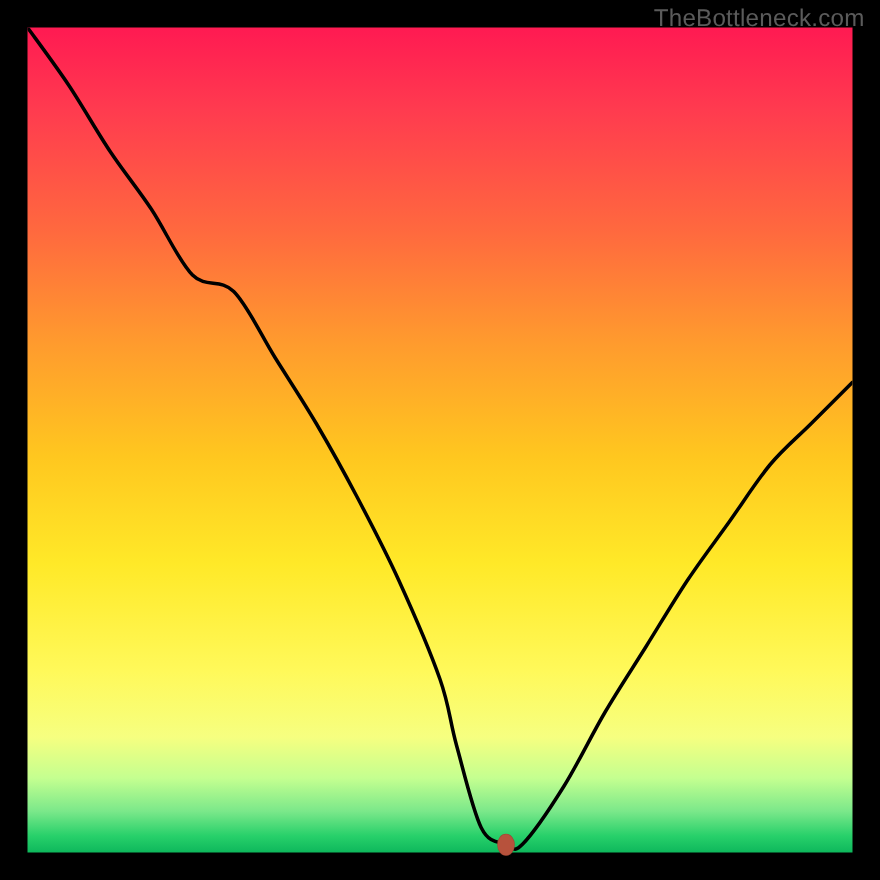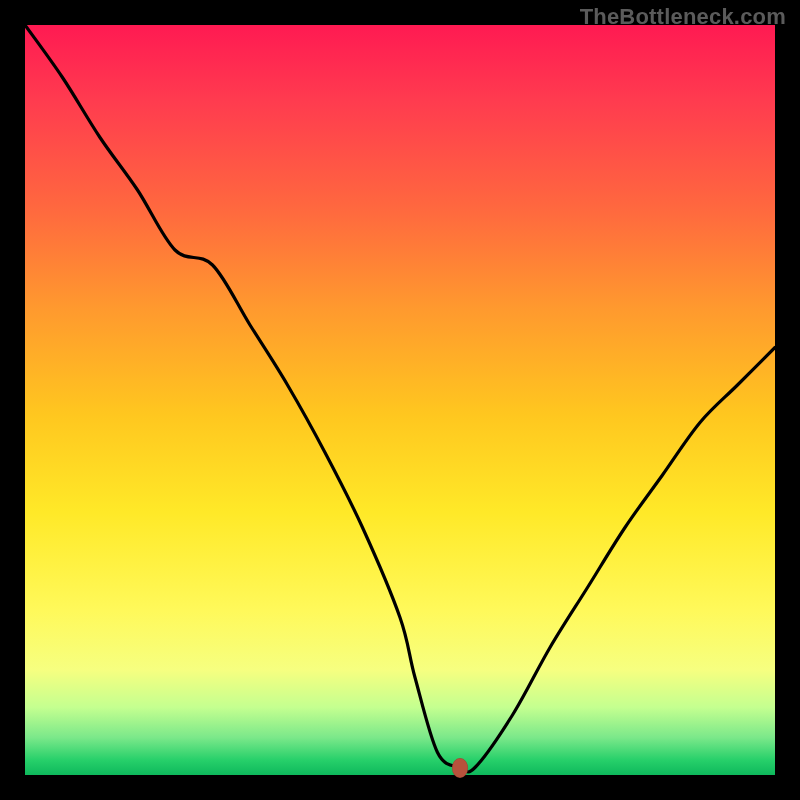--- a/index.html
+++ b/index.html
@@ -16,21 +16,21 @@
     width: 800px;
     height: 800px;
     box-sizing: border-box;
   }
   .watermark {
     position: absolute;
     top: 4px;
     right: 14px;
     color: #5b5b5b;
     font-size: 22px;
-    font-weight: 700;
+    font-weight: 400;
     letter-spacing: 0.2px;
     user-select: none;
     margin-left: 23px;
   }
   .plot-area {
     position: absolute;
     left: 25px;
     top: 25px;
     width: 750px;
     height: 750px;

